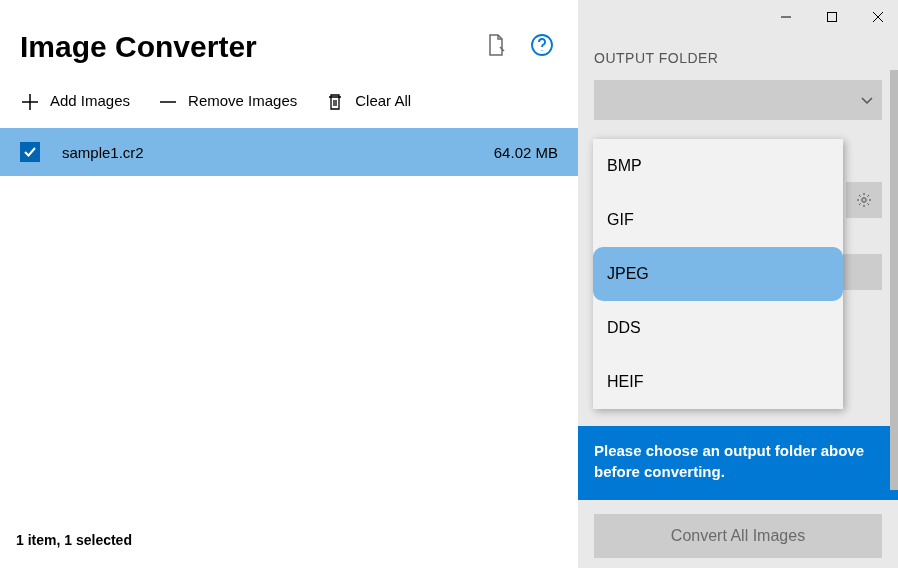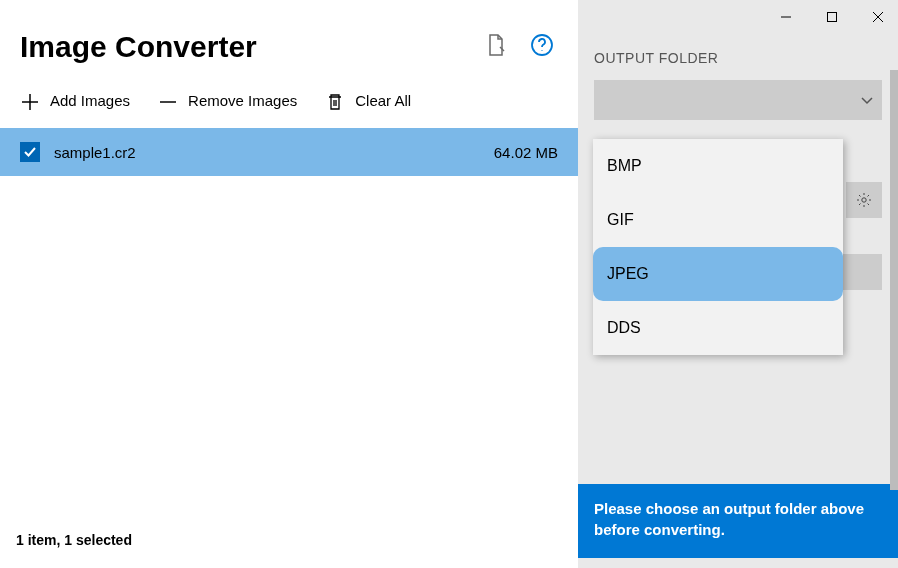--- a/index.html
+++ b/index.html
@@ -13,21 +13,21 @@
 .title-row { display: flex; align-items: center; padding: 30px 0 20px 20px; }
 .app-title { font-size: 30px; font-weight: 700; color: #000; flex: 1; }
 .title-icons { display: flex; gap: 22px; padding-right: 24px; }
 .title-icons svg { width: 24px; height: 24px; }
 
 .toolbar { display: flex; gap: 28px; padding: 8px 20px 16px 20px; align-items: center; }
 .tool-btn { display: flex; align-items: flex-start; gap: 10px; background: transparent; border: none; font-size: 15px; color: #000; cursor: pointer; }
 .tool-btn svg { width: 20px; height: 20px; }
 
 .file-list { flex: 1; overflow: auto; }
-.file-row { display: flex; align-items: center; padding: 14px 20px; gap: 14px; }
+.file-row { display: flex; align-items: center; padding: 14px 20px; gap: 22px; }
 .file-row.selected { background: #7bb8e8; }
 .checkbox { width: 20px; height: 20px; background: #0066b4; display: flex; align-items: center; justify-content: center; }
 .checkbox svg { width: 14px; height: 14px; }
 .file-name { font-size: 15px; color: #000; flex: 1; }
 .file-size { font-size: 15px; color: #000; min-width: 90px; text-align: right; }
 
 .status-bar { padding: 16px 16px 20px 16px; font-size: 14px; font-weight: 600; color: #000; }
 
 .window-controls { display: flex; justify-content: flex-end; padding: 10px 14px 0 0; gap: 34px; }
 .window-controls span { font-size: 14px; cursor: pointer; }
@@ -156,23 +156,25 @@
       </div>
 
       <div style="height:8px"></div>
       <div class="hidden-box"></div>
 
       <div class="dropdown">
         <div class="dropdown-item">BMP</div>
         <div class="dropdown-item">GIF</div>
         <div class="dropdown-item selected">JPEG</div>
         <div class="dropdown-item">DDS</div>
+        <div class="dropdown-item">HEIF</div>
       </div>
     </div>
 
     <div style="flex:1"></div>
 
     <div class="warning-banner">Please choose an output folder above before converting.</div>
+    <button class="convert-btn">Convert All Images</button>
     <div style="height:10px"></div>
 
     <div class="right-scrollbar"></div>
   </div>
 </div>
 
 </body></html>

